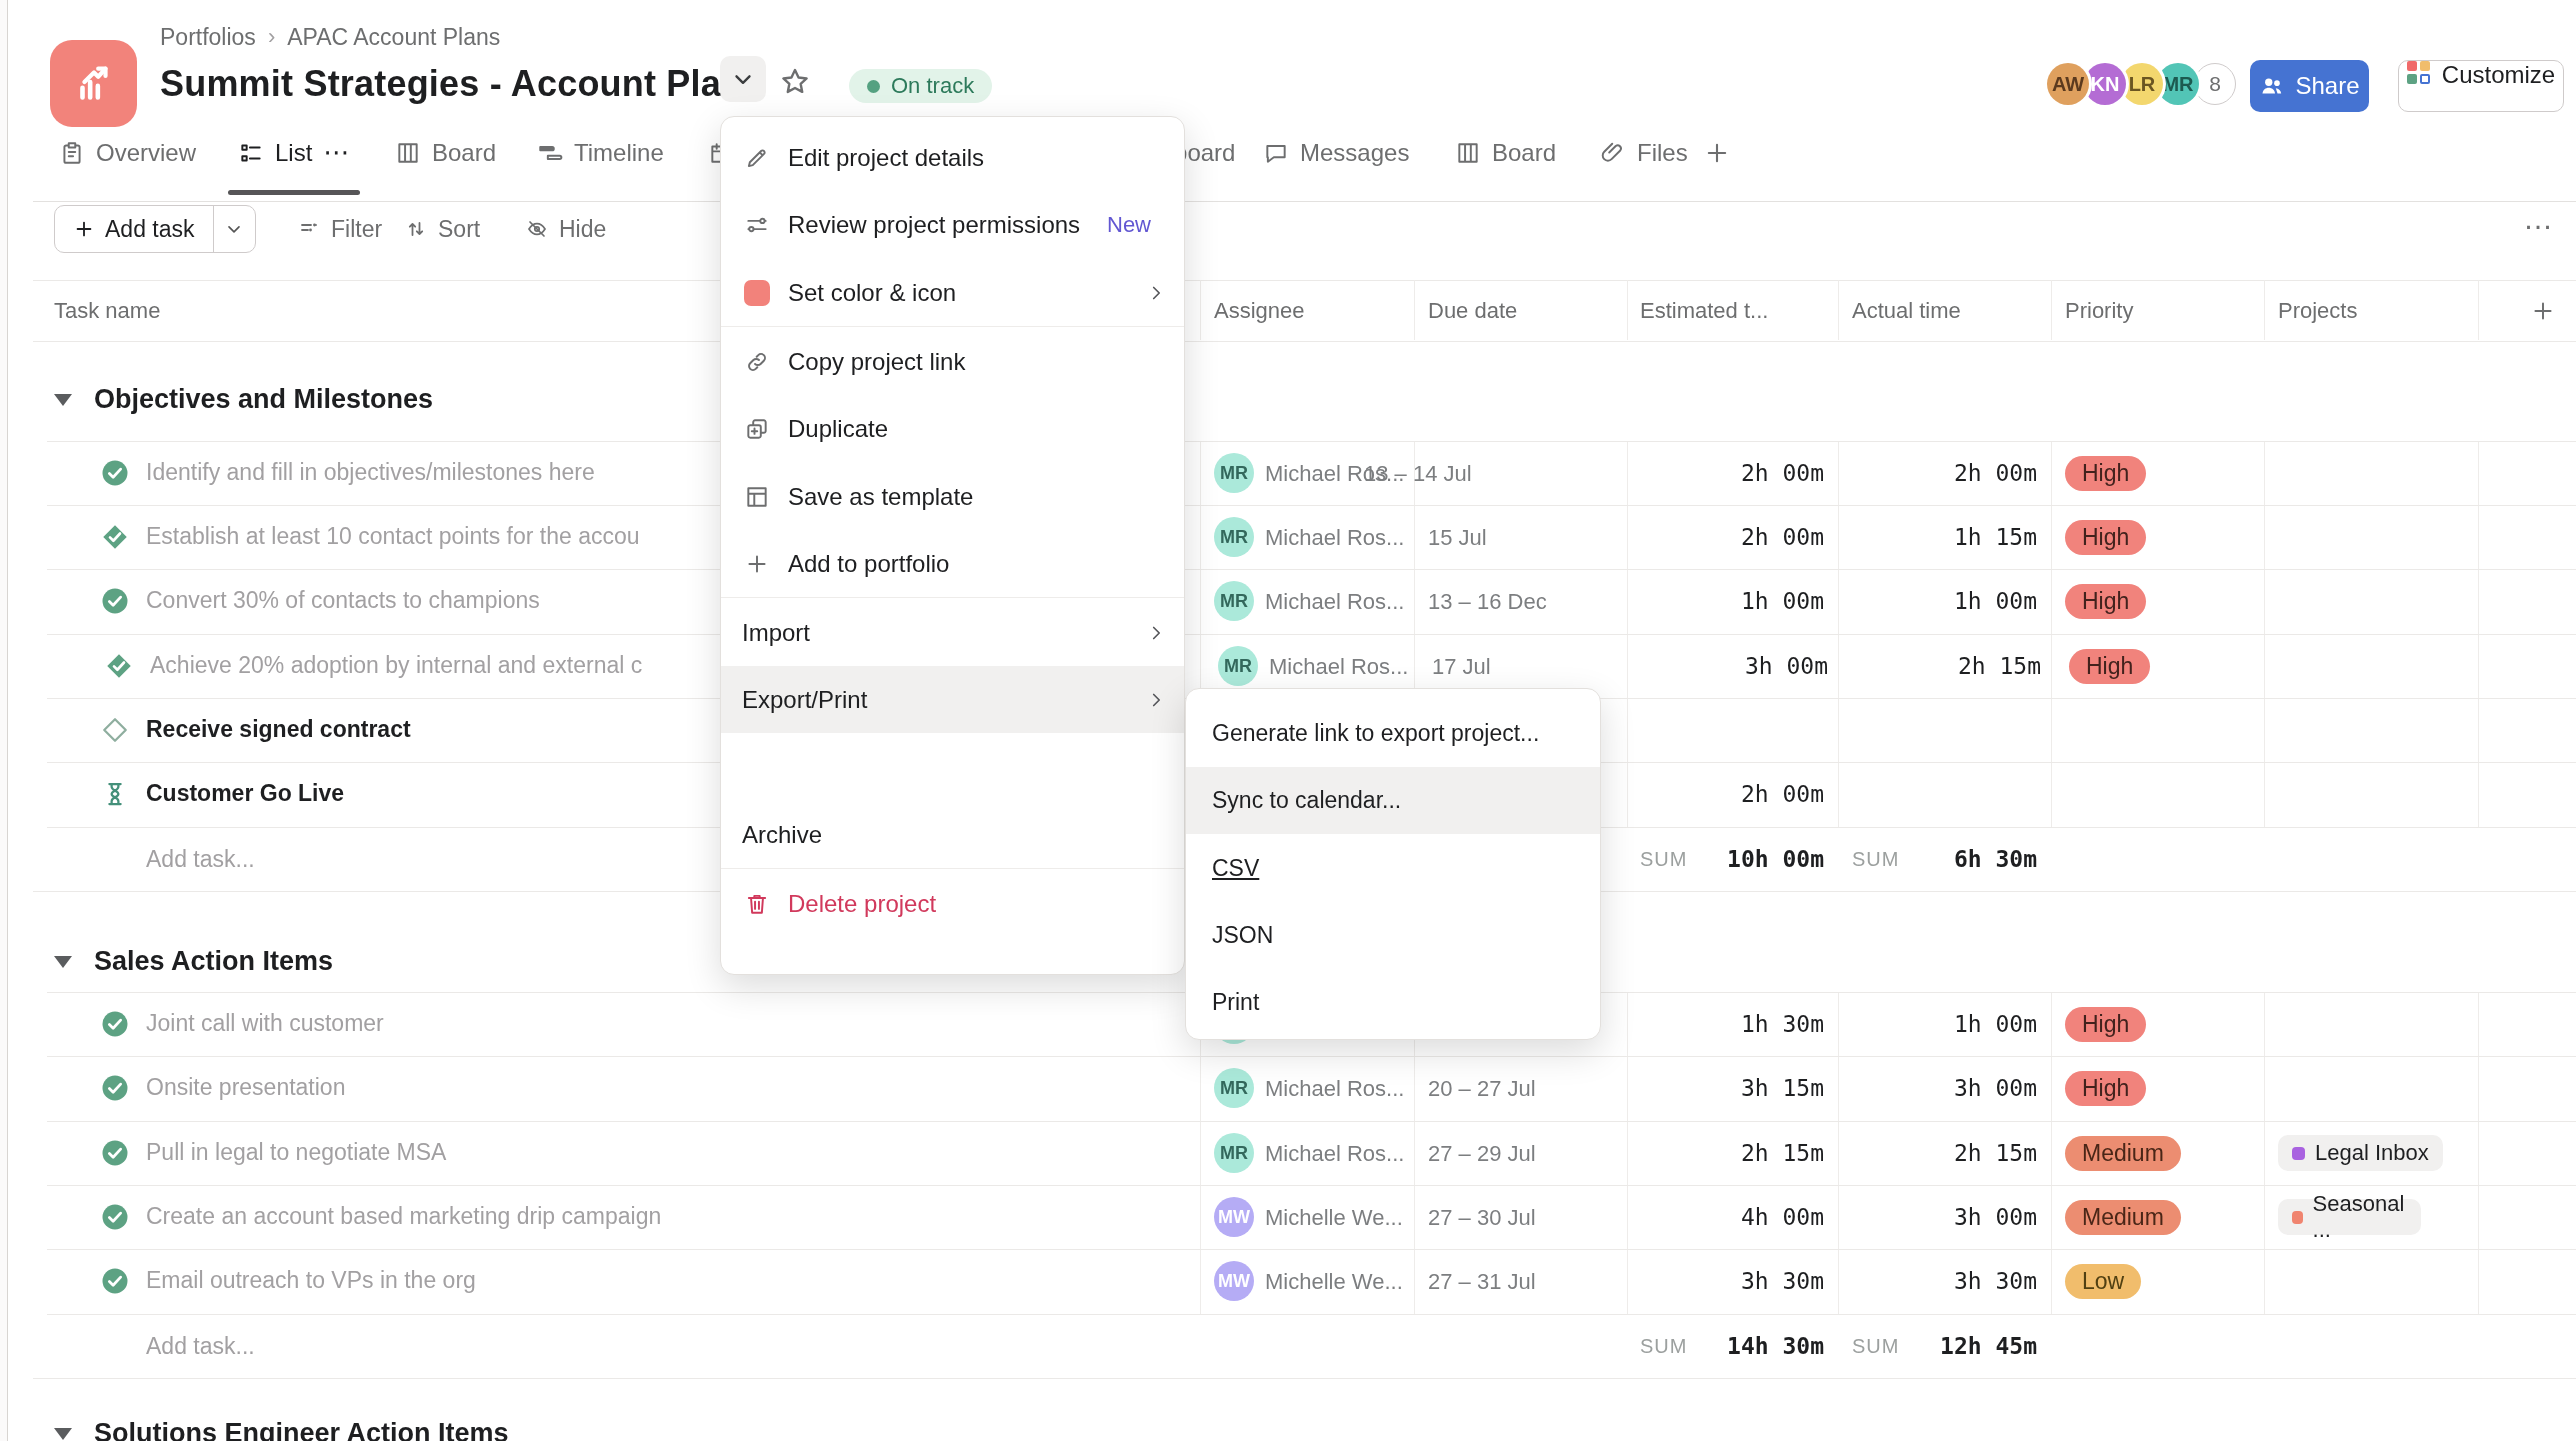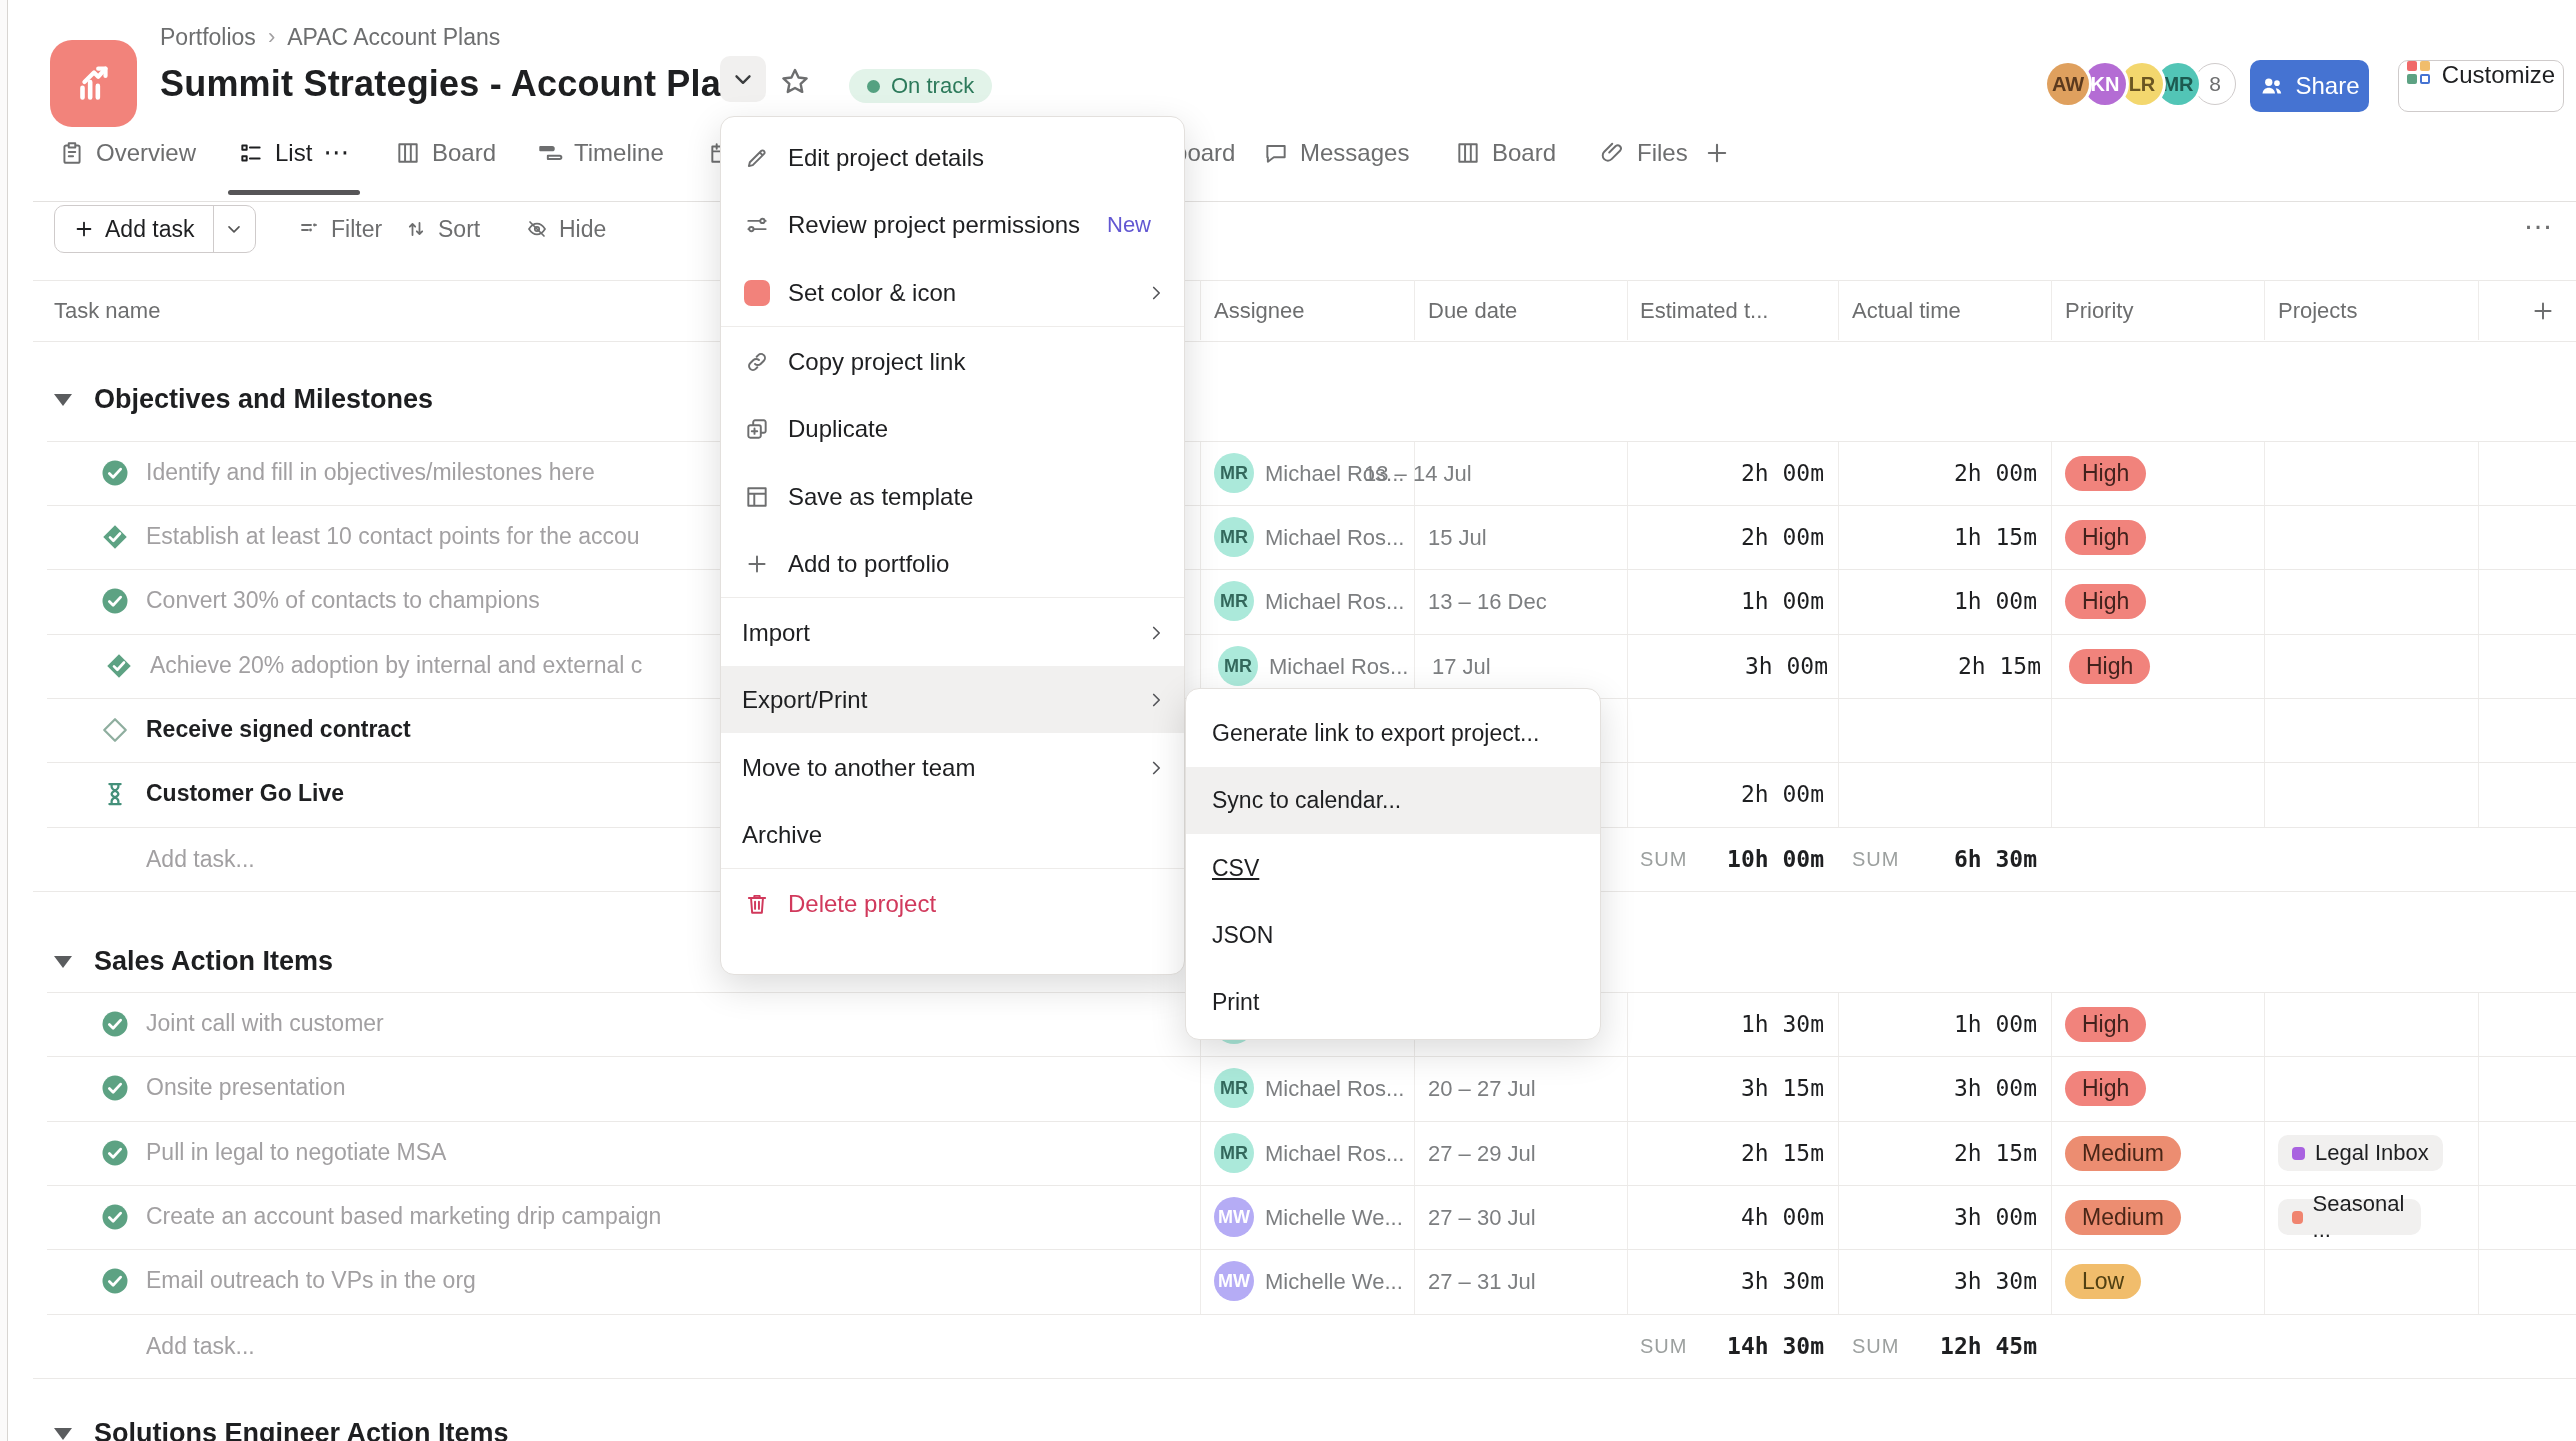--- a/index.html
+++ b/index.html
@@ -491,26 +491,20 @@
         <svg width="22" height="22" viewBox="0 0 24 24" class="mi-chev">
           <path d="M9.5 6l6 6-6 6" stroke="#55565a" stroke-width="1.8" fill="none" stroke-linecap="round" stroke-linejoin="round"></path>
         </svg>
       </div>
       <div class="abs menu-item hl" style="top: 549px;">
         <span class="mi-label noicon">Export/Print</span>
         <svg width="22" height="22" viewBox="0 0 24 24" class="mi-chev">
           <path d="M9.5 6l6 6-6 6" stroke="#55565a" stroke-width="1.8" fill="none" stroke-linecap="round" stroke-linejoin="round"></path>
         </svg>
       </div>
-      <div class="abs menu-item" style="top: 617px;">
-        <span class="mi-label noicon">Move to another team</span>
-        <svg width="22" height="22" viewBox="0 0 24 24" class="mi-chev">
-          <path d="M9.5 6l6 6-6 6" stroke="#55565a" stroke-width="1.8" fill="none" stroke-linecap="round" stroke-linejoin="round"></path>
-        </svg>
-      </div>
       <div class="abs menu-item" style="top: 684px;">
         <span class="mi-label noicon">Archive</span>
       </div>
       <div class="abs menu-divider" style="top: 751px;"></div>
       <div class="abs menu-item danger" style="top: 753px;">
         <svg width="26" height="26" viewBox="0 0 24 24" class="mi-icon">
           <path d="M4.5 6.5h15M9.5 6.5V4.5h5v2M6.5 6.5l1 13.5h9l1-13.5M10.2 10v6.5M13.8 10v6.5" stroke="#d1395c" stroke-width="1.8" fill="none" stroke-linecap="round" stroke-linejoin="round"></path>
         </svg>
         <span class="mi-label">Delete project</span>
       </div>

